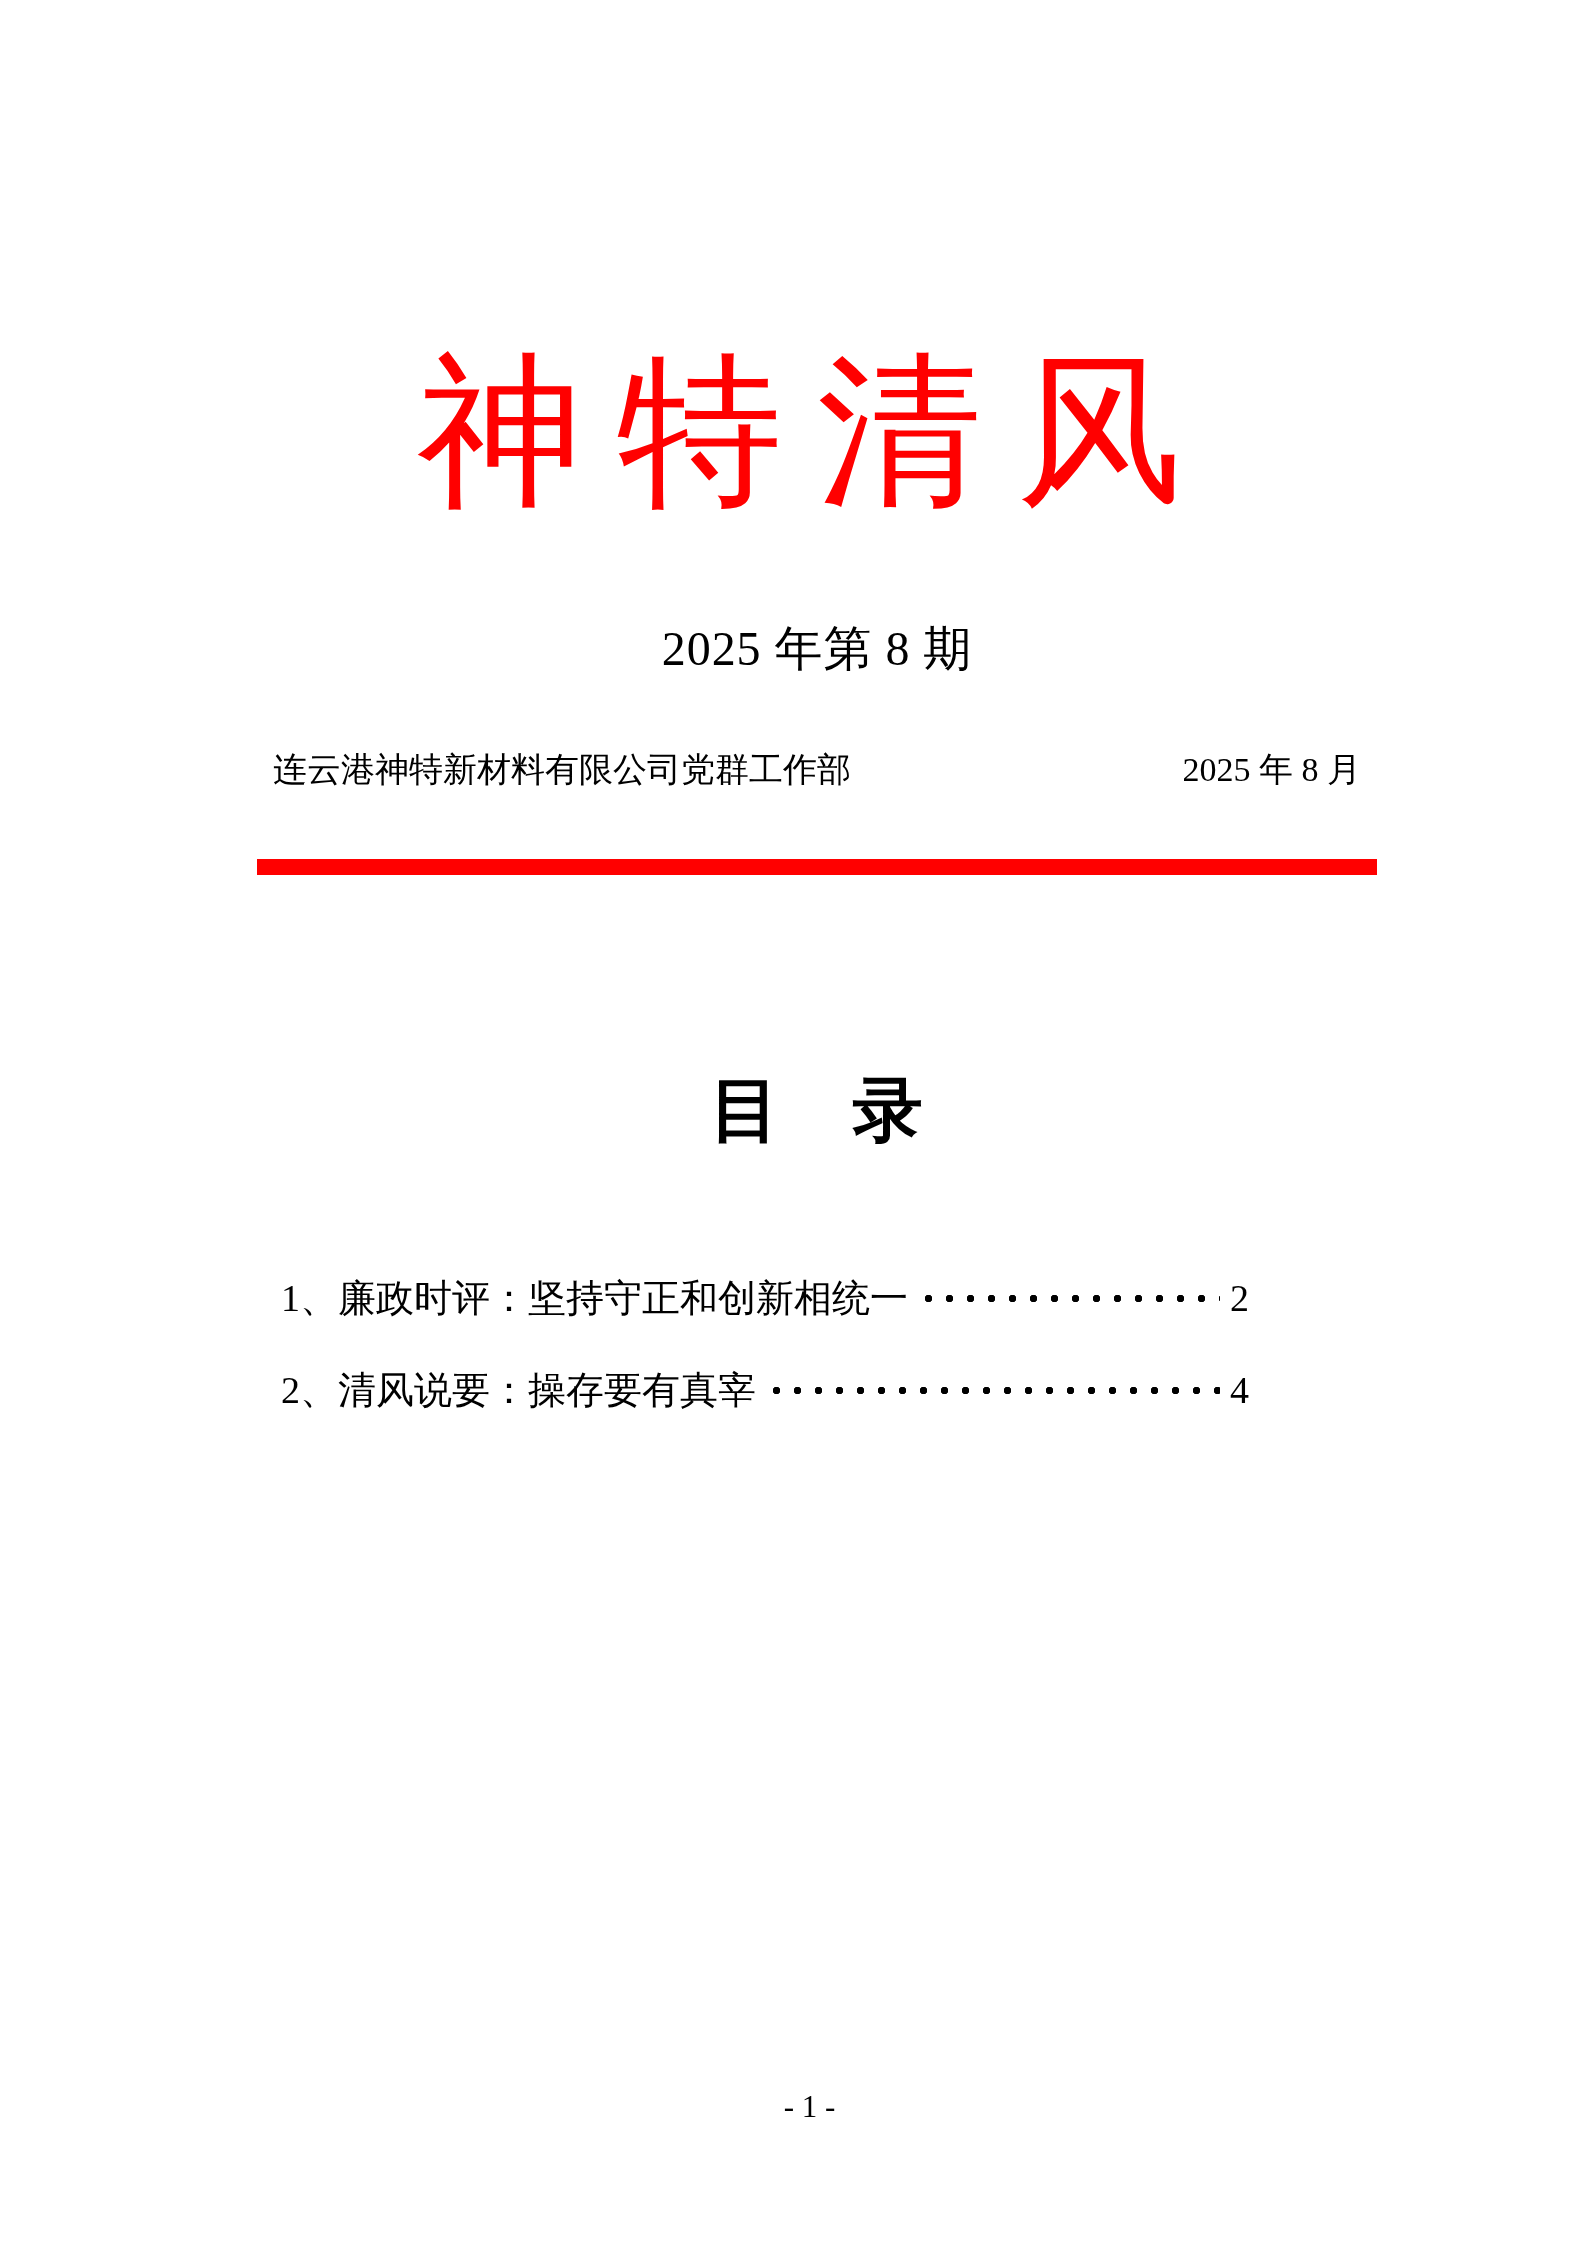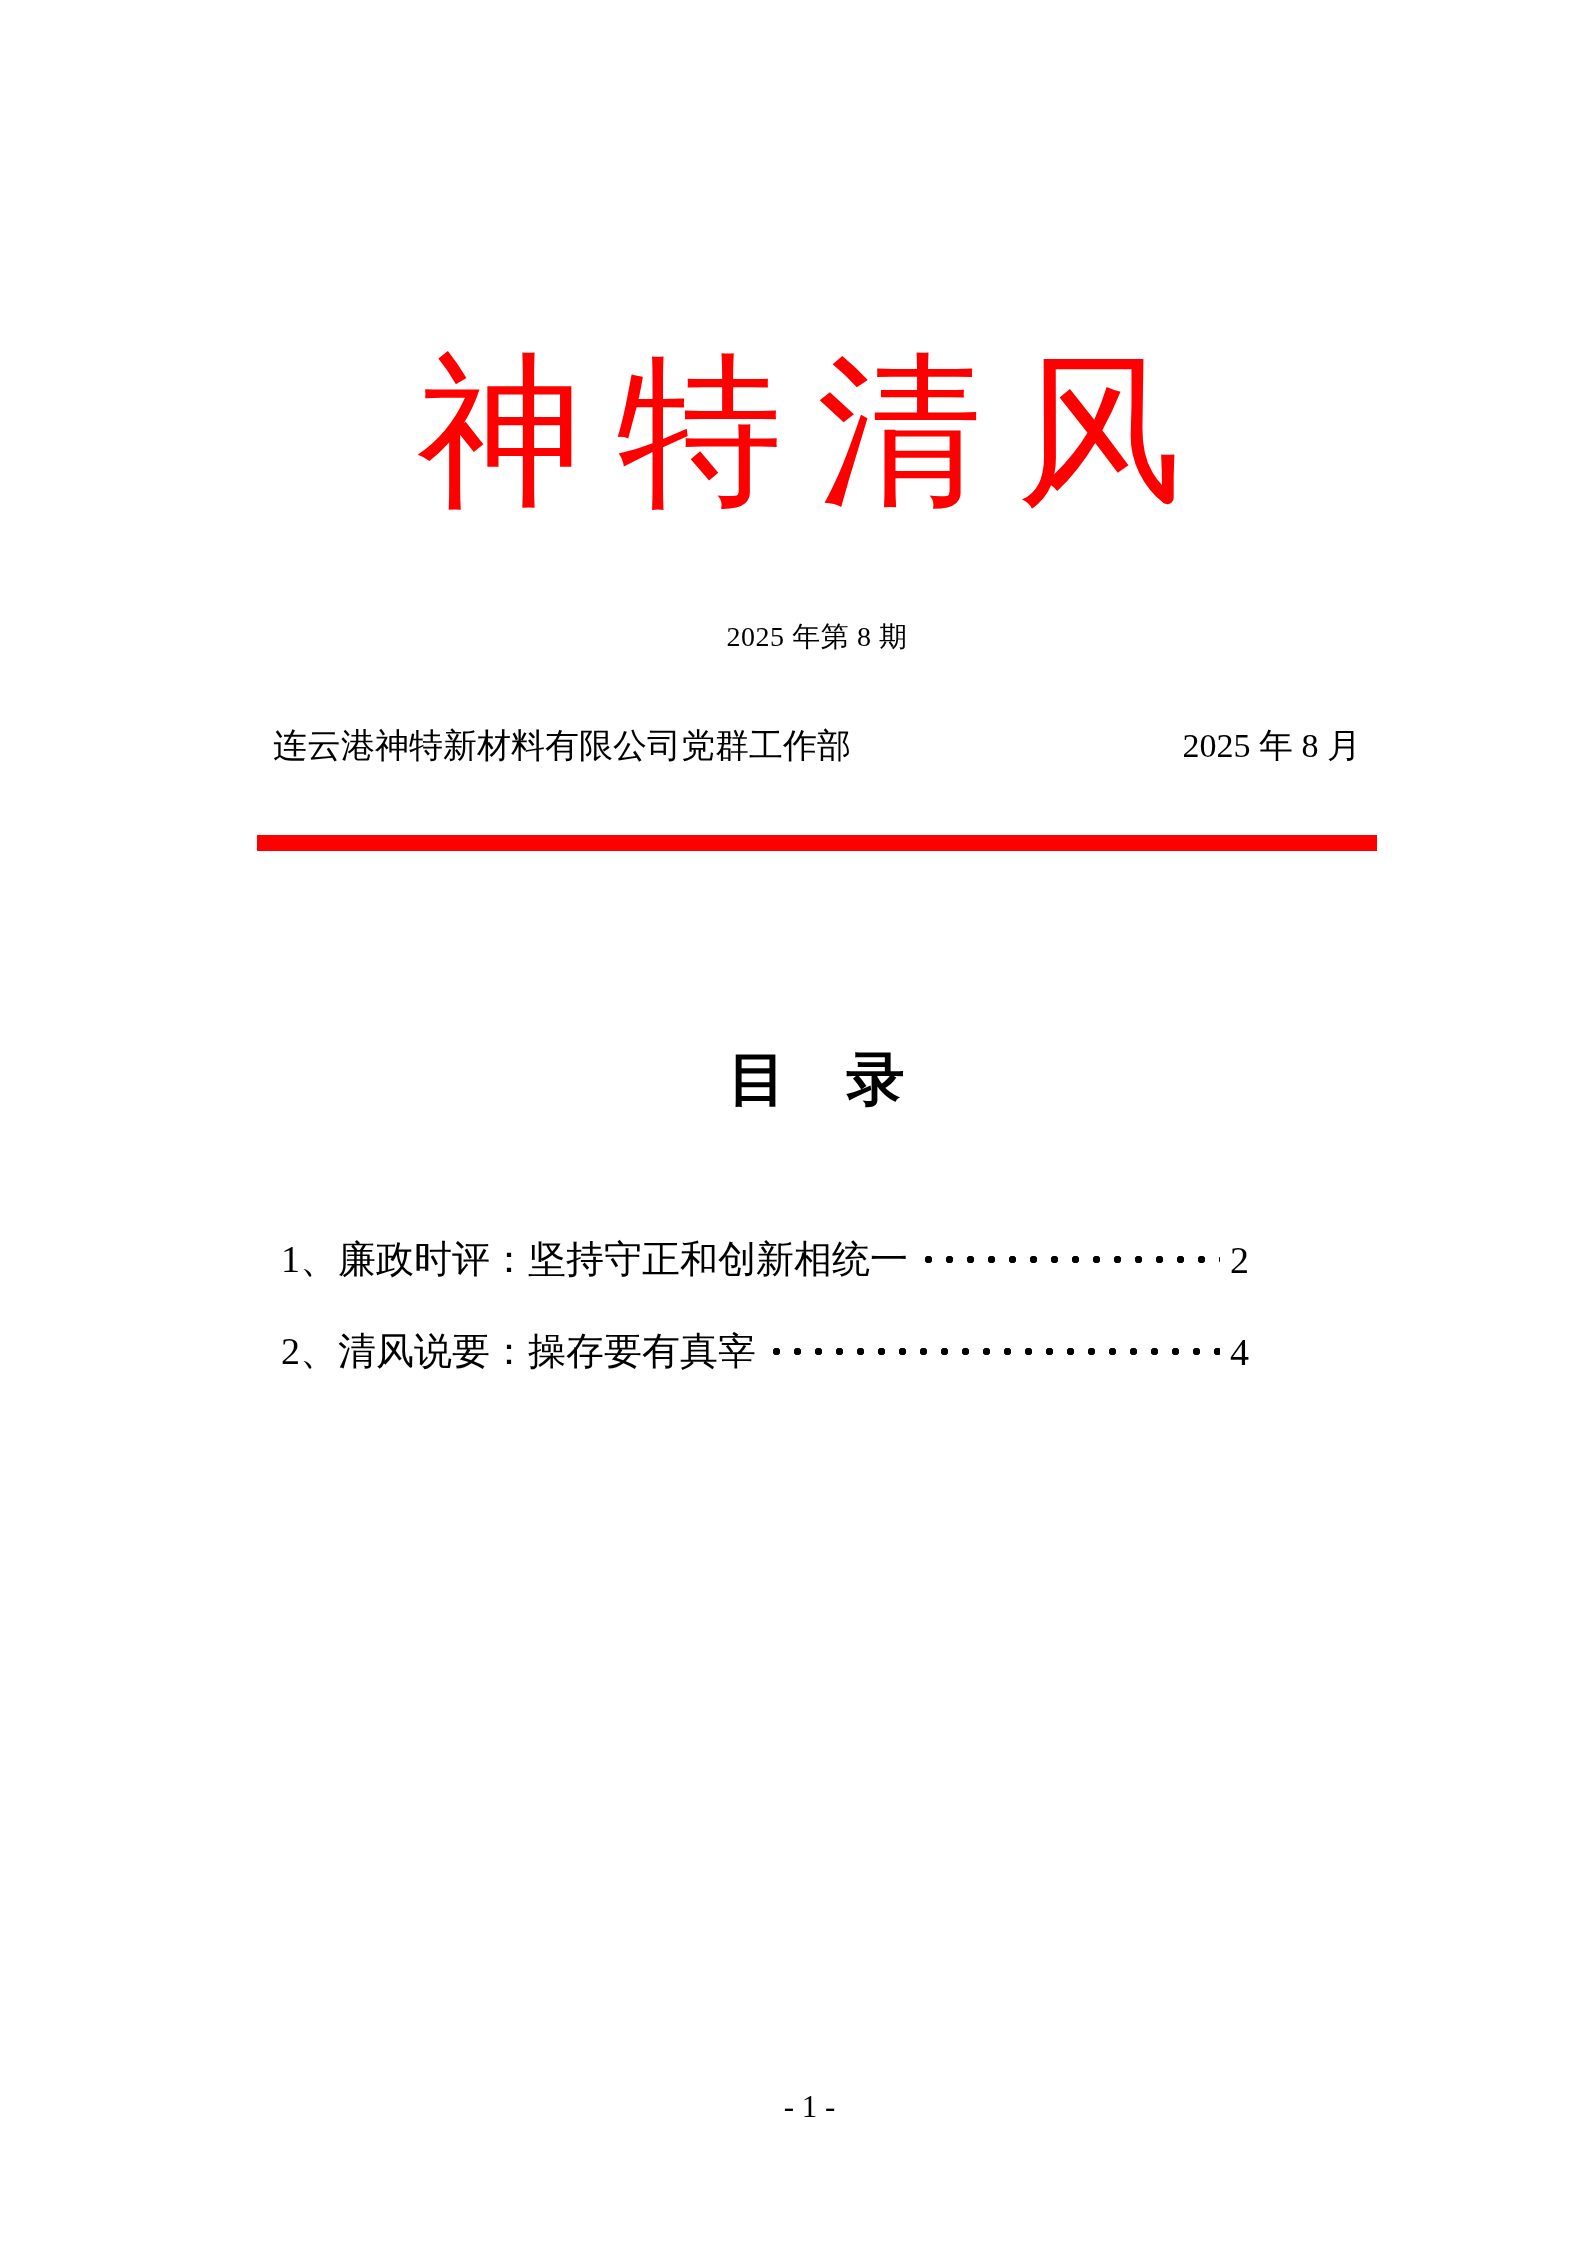--- a/index.html
+++ b/index.html
@@ -22,42 +22,42 @@
     text-align: center;
     font-size: 165px;
     line-height: 1.25;
     color: #ff0000;
     letter-spacing: 0.21em;
     white-space: nowrap;
   }
   .issue {
     margin-top: 68px;
     text-align: center;
-    font-size: 28px;
+    font-size: 48px;
     line-height: 1.2;
     letter-spacing: 0.02em;
   }
   .pub-row {
     margin-top: 48px;
     display: flex;
     justify-content: space-between;
     align-items: baseline;
     font-size: 34px;
     line-height: 1.2;
     gap: 36px;
   }
   .red-rule {
     margin-top: 52px;
     height: 6px;
     background: #ff0000;
   }
   .toc-heading {
     margin-top: 186px;
     text-align: center;
-    font-size: 58px;
+    font-size: 70px;
     font-weight: bold;
     line-height: 1.2;
     letter-spacing: 0.02em;
   }
   .toc {
     margin-top: 102px;
     padding-right: 112px;
     font-size: 38px;
   }
   .toc-item {

